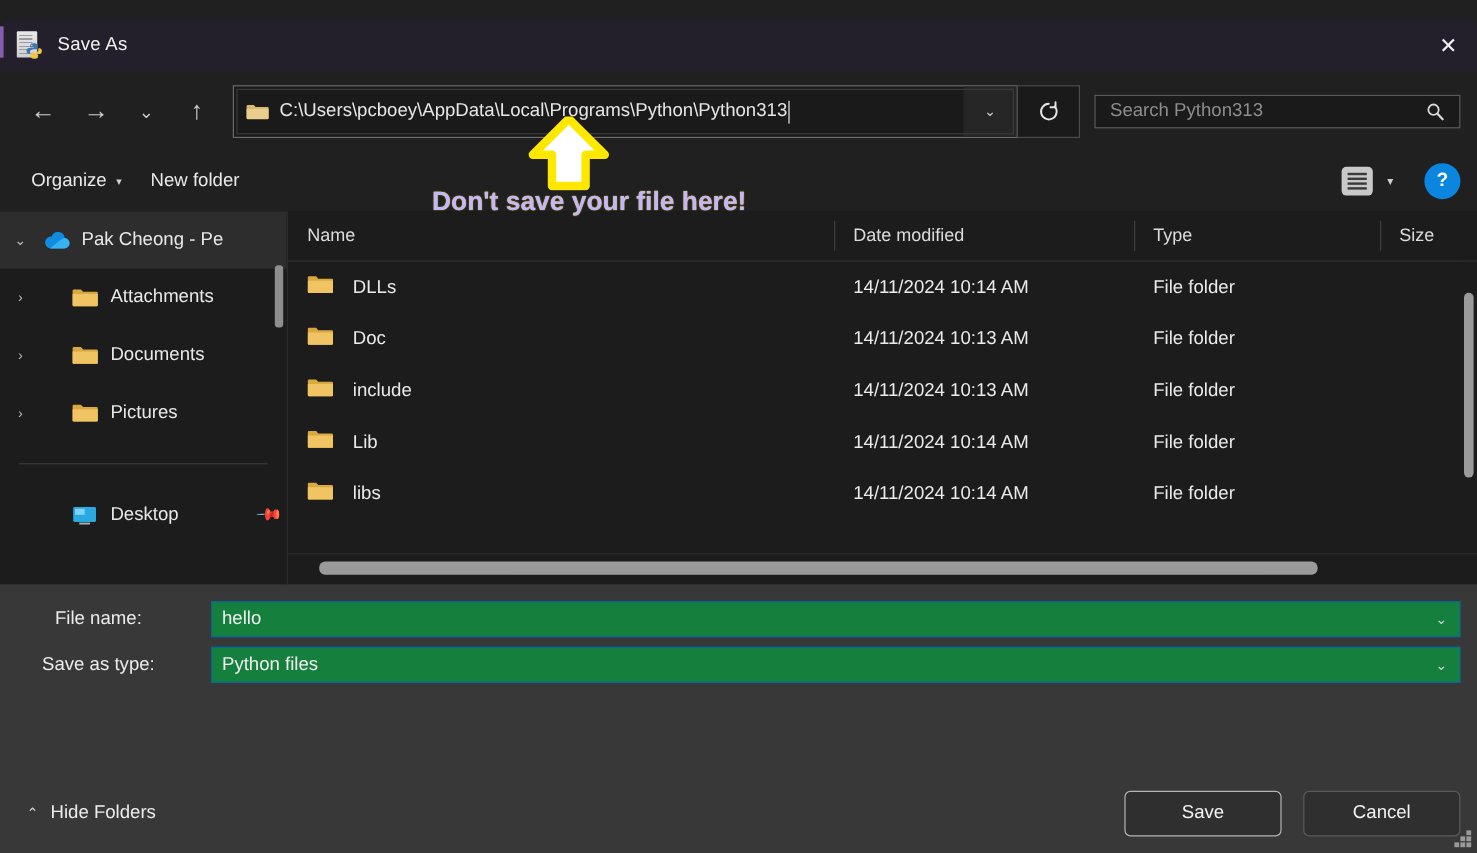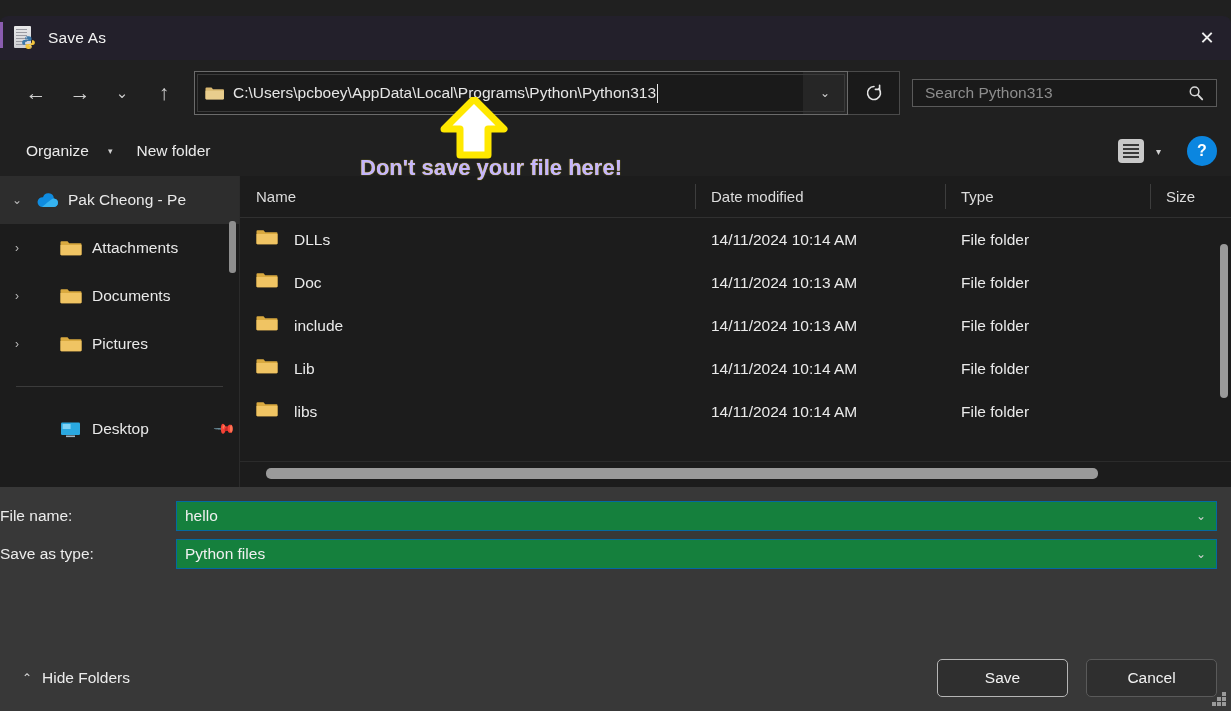--- a/index.html
+++ b/index.html
@@ -104,21 +104,21 @@
 
   
   .toolbar {
     height: 50px; flex: 0 0 50px;
     background: #202020;
     display: flex; align-items: center; padding: 0 14px;
     position: relative;
   }
   .tb-item {
     height: 34px; padding: 0 12px; border-radius: 4px;
-    display: flex; align-items: center; gap: 19px;
+    display: flex; align-items: center; gap: 8px;
     color: #eaeaea; font-size: 15.5px;
   }
   .tb-caret { font-size: 9px; color: #d0d0d0; }
   .tb-right { margin-left: auto; display: flex; align-items: center; gap: 2px; }
   .view-icon {
     width: 26px; height: 24px; border-radius: 4px;
     background: #c9c9c9;
     display: flex; flex-direction: column; justify-content: center; gap: 2px;
     padding: 4px 5px;
   }
@@ -217,21 +217,21 @@
     background: #9a9a9a; border-radius: 5px;
   }
 
   
   .formarea {
     flex: 0 0 158px; background: #383838; padding: 14px 0 0 0;
     position: relative;
   }
   .formrow { display: flex; align-items: center; height: 30px; margin-bottom: 8px; padding-right: 14px; }
   .formlabel {
-    width: 176px; flex: 0 0 176px; text-align: left; padding-right: 12px;
+    width: 176px; flex: 0 0 176px; text-align: center; padding-right: 12px;
     color: #ececec; font-size: 15.5px;
   }
   .combo {
     flex: 1 1 auto; height: 30px; background: #15803d;
     border: 1px solid #0369a1;
     display: flex; align-items: center; padding: 0 0 0 8px;
     color: #f0f0f0; font-size: 15.5px;
   }
   .combo .val { flex: 1 1 auto; }
   .combo .chev { width: 30px; text-align: center; color: #cfcfcf; font-size: 12px; }

